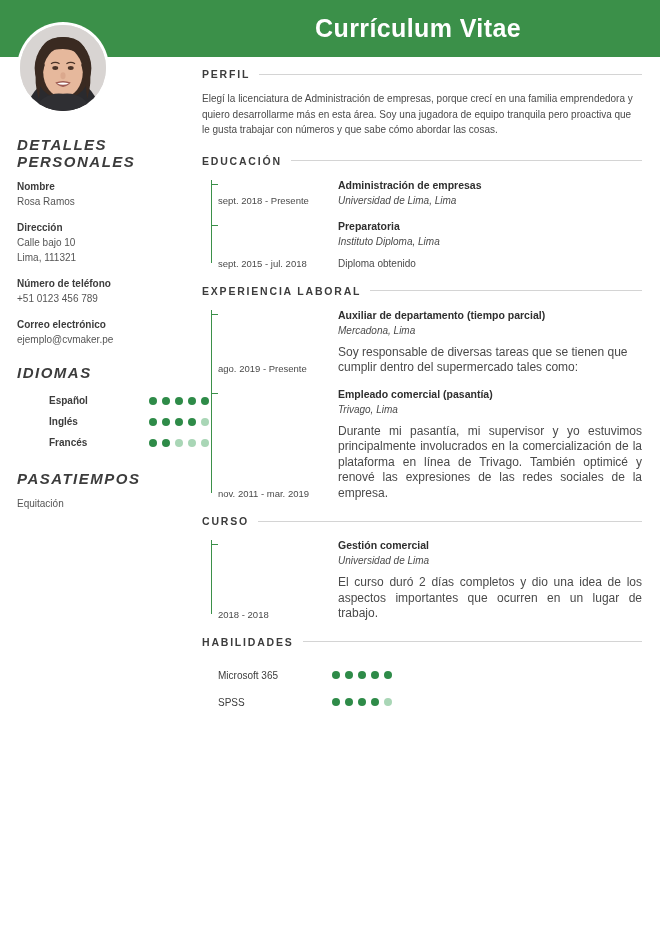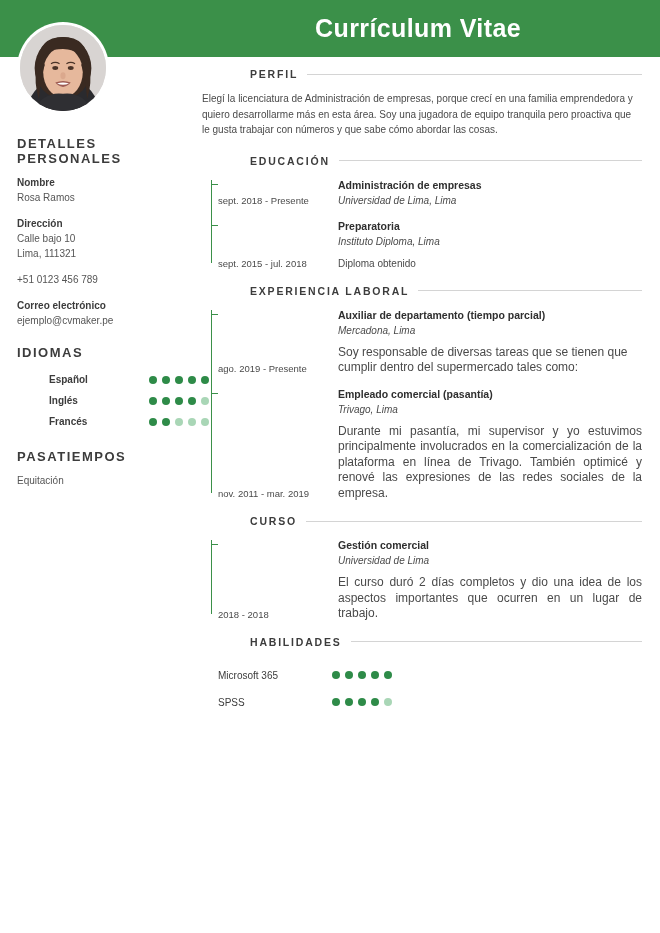--- a/index.html
+++ b/index.html
@@ -63,26 +63,27 @@
   .photo svg { display:block; width:100%; height:100%; }
 
   
   .sidebar {
     position: absolute;
     top: 136px;
     left: 17px;
     width: 170px;
   }
   .side-section-title {
-    font-size: 13px;
+    font-size: 15px;
     font-weight: bold;
     letter-spacing: 1.5px;
     color: #3c3c3c;
     text-transform: uppercase;
     margin: 0 0 9px 0;
+    font-style: italic;
   }
   .side-block { margin-bottom: 11px; }
   .side-label {
     font-size: 10px;
     font-weight: bold;
     color: #3c3c3c;
     line-height: 15px;
   }
   .side-value {
     font-size: 10px;
@@ -128,21 +129,20 @@
     left: 196px;
     width: 446px;
   }
   .section { margin-bottom: 2px; }
   .section-head {
     display: flex;
     align-items: center;
     gap: 9px;
     margin-bottom: 11px;
     padding-left: 6px;
-    margin-left: 48px;
   }
   .section-head-text {
     font-size: 10.5px;
     font-weight: bold;
     letter-spacing: 1.8px;
     color: #3c3c3c;
     text-transform: uppercase;
     white-space: nowrap;
   }
   .section-rule {
@@ -305,20 +305,21 @@
       <div class="side-value">Rosa Ramos</div>
     </div>
 
     <div class="side-block">
       <div class="side-label">Dirección</div>
       <div class="side-value">Calle bajo 10</div>
       <div class="side-value">Lima, 111321</div>
     </div>
 
     <div class="side-block">
+      <div class="side-label">Número de teléfono</div>
       <div class="side-value">+51 0123 456 789</div>
     </div>
 
     <div class="side-block">
       <div class="side-label">Correo electrónico</div>
       <div class="side-value">ejemplo@cvmaker.pe</div>
     </div>
   </div>
 
   <div class="lang-group" style="margin-top:17px;">

